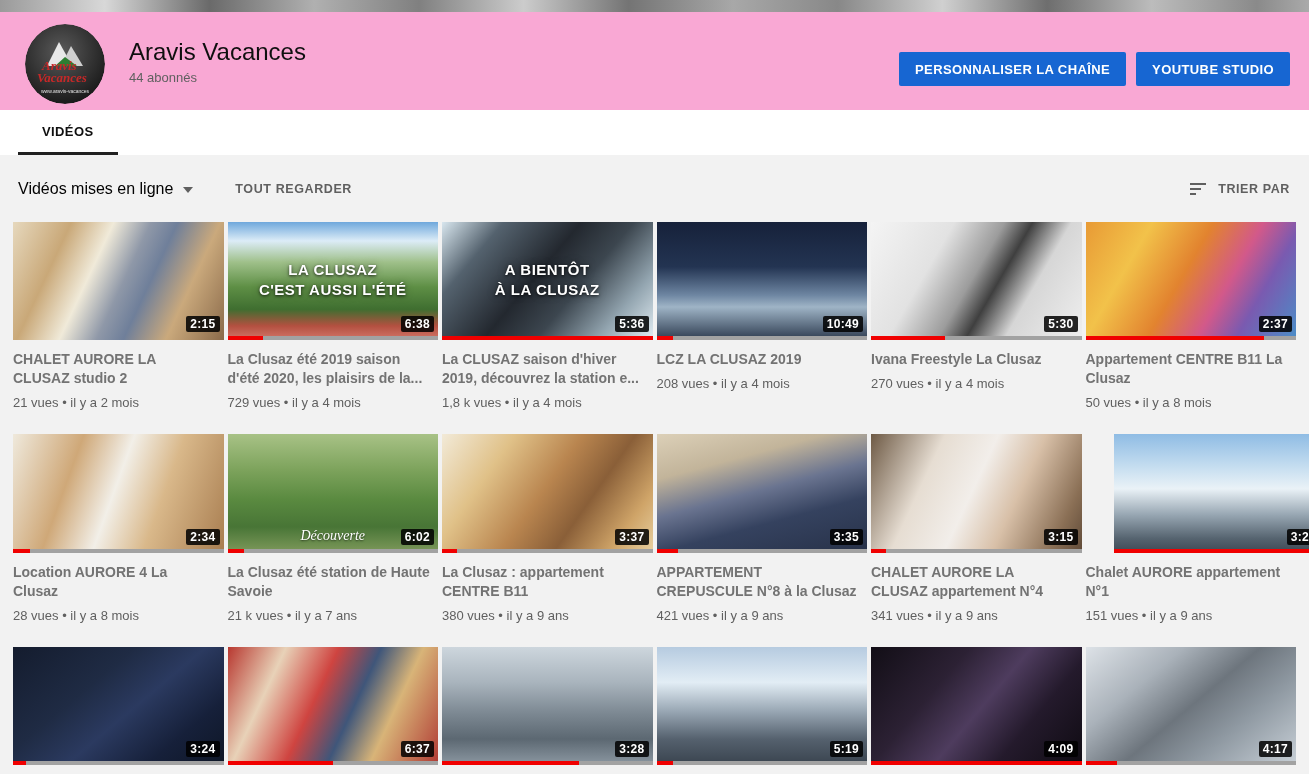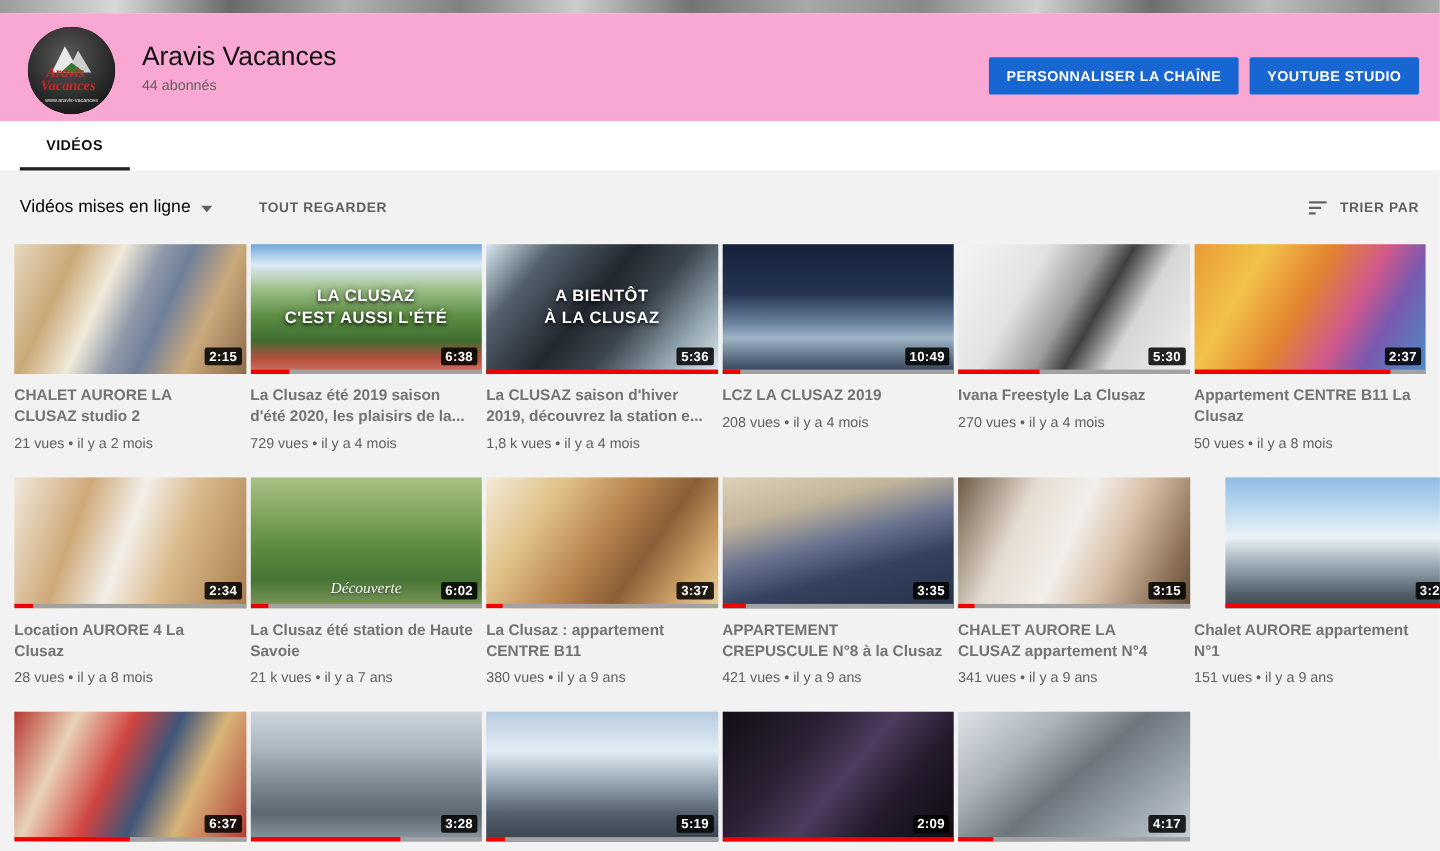--- a/index.html
+++ b/index.html
@@ -278,20 +278,33 @@
       <div class="progress-track">
         <div class="progress-fill" style="width: 100%;"></div>
       </div>
     </div>
     <div class="info">
       <div class="title">Chalet AURORE appartement N°1</div>
       <div class="meta">151 vues • il y a 9 ans</div>
     </div>
   </div>
 
+  <div class="video-card">
+    <div class="thumb" style="background: linear-gradient(140deg, rgb(20, 28, 46) 0%, rgb(31, 43, 68) 35%, rgb(43, 58, 96) 55%, rgb(22, 32, 58) 78%, rgb(14, 22, 38) 100%);">
+
+      <span class="duration">3:24</span>
+      <div class="progress-track">
+        <div class="progress-fill" style="width: 6%;"></div>
+      </div>
+    </div>
+    <div class="info">
+      
+      
+    </div>
+  </div>
 
   <div class="video-card">
     <div class="thumb" style="background: linear-gradient(115deg, rgb(184, 56, 48) 0%, rgb(232, 210, 184) 22%, rgb(207, 68, 64) 42%, rgb(63, 86, 122) 58%, rgb(216, 180, 120) 74%, rgb(176, 58, 52) 100%);">
 
       <span class="duration">6:37</span>
       <div class="progress-track">
         <div class="progress-fill" style="width: 50%;"></div>
       </div>
     </div>
     <div class="info">
@@ -324,21 +337,21 @@
     </div>
     <div class="info">
       
       
     </div>
   </div>
 
   <div class="video-card">
     <div class="thumb" style="background: linear-gradient(130deg, rgb(18, 14, 22) 0%, rgb(44, 33, 52) 32%, rgb(78, 60, 94) 52%, rgb(36, 26, 44) 72%, rgb(15, 11, 18) 100%);">
 
-      <span class="duration">2:09</span>
+      <span class="duration">4:09</span>
       <div class="progress-track">
         <div class="progress-fill" style="width: 100%;"></div>
       </div>
     </div>
     <div class="info">
       
       
     </div>
   </div>
 

